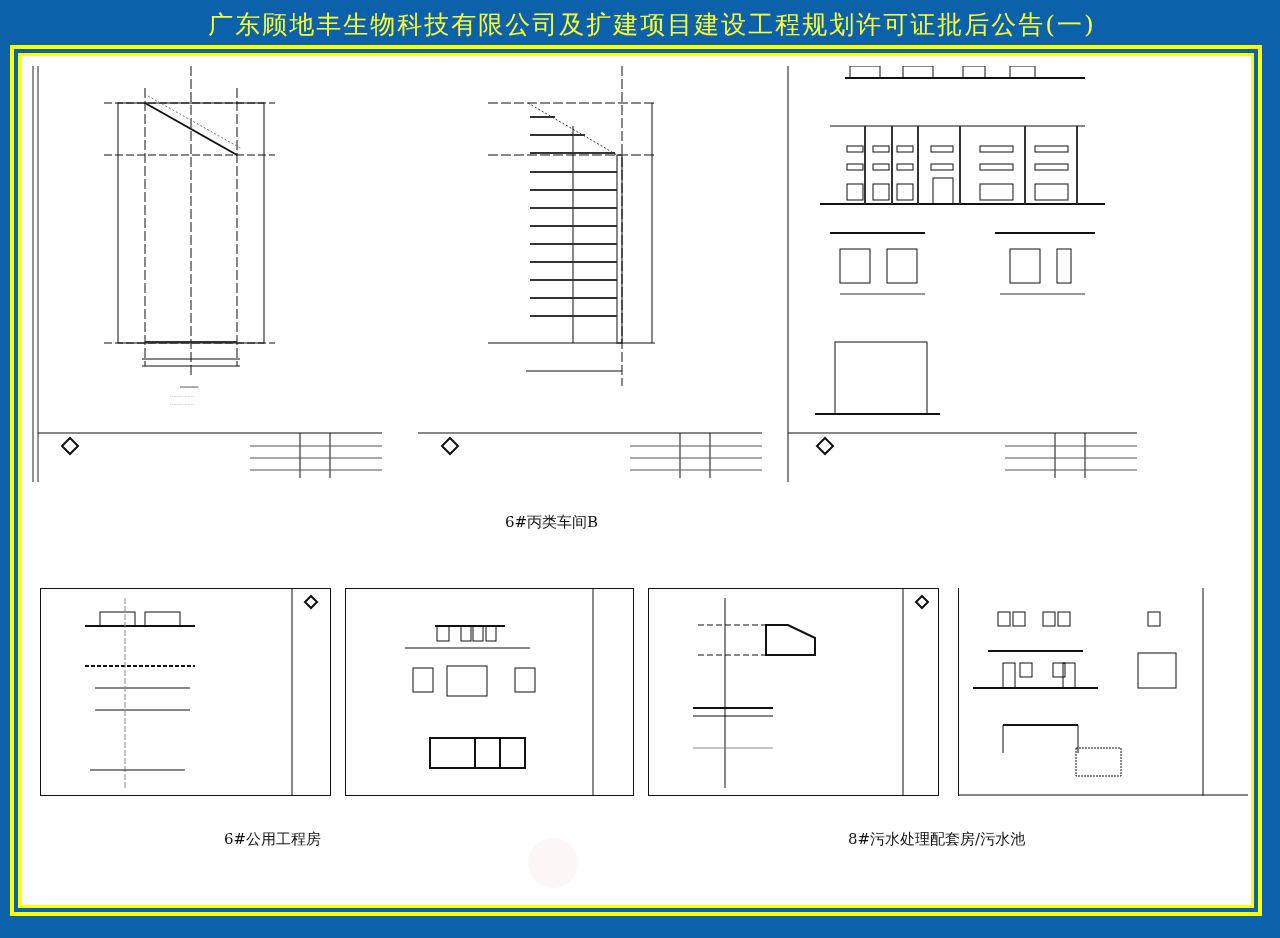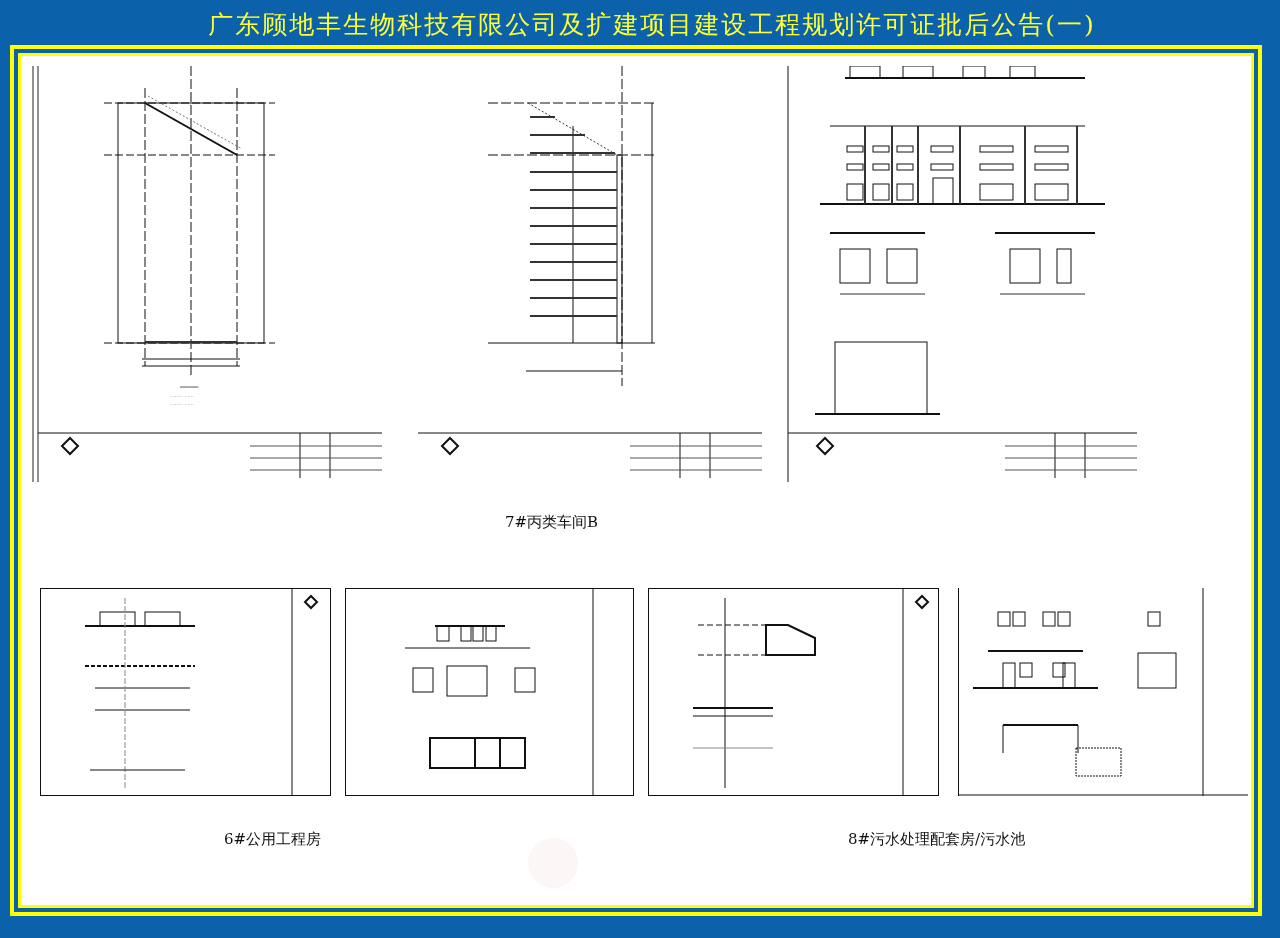--- a/index.html
+++ b/index.html
@@ -140,21 +140,21 @@
     <line x1="3" y1="367" x2="352" y2="367" stroke="#111"></line>
     <polygon points="40,372 48,380 40,388 32,380" fill="none" stroke="#111" stroke-width="2"></polygon>
     <line x1="270" y1="367" x2="270" y2="412" stroke="#111"></line>
     <line x1="300" y1="367" x2="300" y2="412" stroke="#111"></line>
     <line x1="220" y1="380" x2="352" y2="380" stroke="#555"></line>
     <line x1="220" y1="392" x2="352" y2="392" stroke="#555"></line>
     <line x1="220" y1="404" x2="352" y2="404" stroke="#555"></line>
   </svg>
 </div>
 
-<div class="caption" style="left:505px;top:513px;">7#丙类车间B</div>
+<div class="caption" style="left:505px;top:513px;">6#丙类车间B</div>
 
 <div class="sheet" style="left:40px;top:588px;width:292px;height:210px;">
   <svg width="292" height="210" viewBox="0 0 292 210">
     <rect x="0.5" y="0.5" width="290" height="207" fill="none" stroke="#111"></rect>
     <line x1="252" y1="0" x2="252" y2="208" stroke="#111"></line>
     <line x1="45" y1="38" x2="155" y2="38" stroke="#111" stroke-width="2"></line>
     <line x1="45" y1="78" x2="155" y2="78" stroke="#111" stroke-dasharray="4,2" stroke-width="2"></line>
     <rect x="60" y="24" width="35" height="14" fill="none" stroke="#111"></rect>
     <rect x="105" y="24" width="35" height="14" fill="none" stroke="#111"></rect>
     <line x1="55" y1="100" x2="150" y2="100" stroke="#111"></line>

